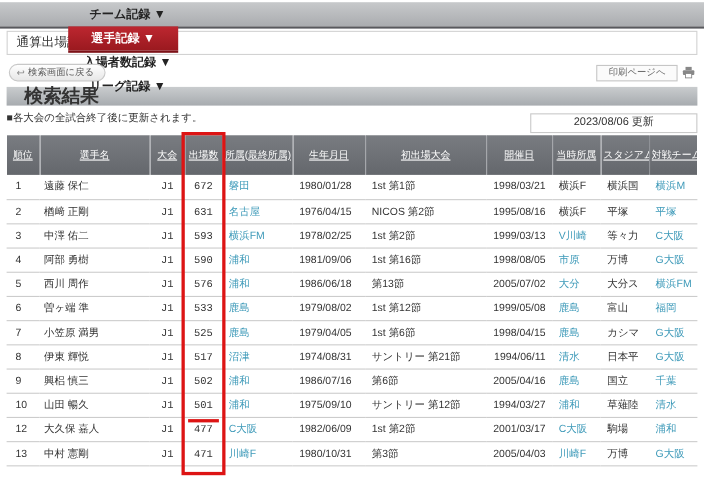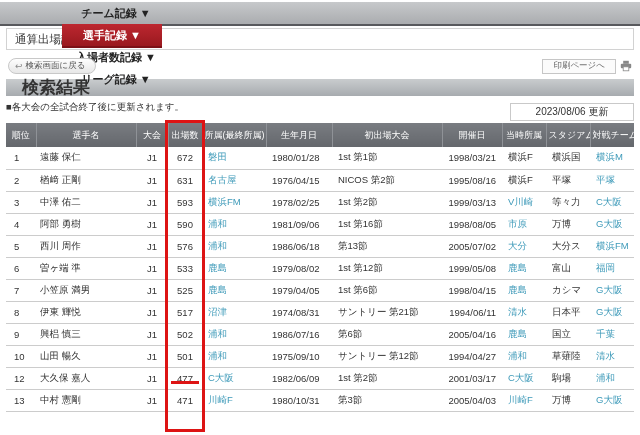--- a/index.html
+++ b/index.html
@@ -41,38 +41,38 @@
   .section-bar { margin:5px 6px 0; height:17px; line-height:17px;
                  background:linear-gradient(#c9ccce,#a7abaf);
                  font-size:17px; font-weight:bold; color:#333;
                  padding-left:16px; }
 
   
   .meta-row { margin:5px 6px 0; display:flex;
               justify-content:space-between; align-items:flex-end; }
   .note { font-size:9.5px; color:#333; margin-bottom:7px; }
   .updated-box { border:1px solid #c9c9c9; background:#fff; font-size:10px;
-                 color:#333; width:124px; height:18px; line-height:16px;
+                 color:#333; width:152px; height:18px; line-height:16px;
                  text-align:center; }
 
   
   .table-wrap { margin:2px 6px 0; position:relative; }
   table { width:628px; border-collapse:collapse; table-layout:fixed;
           font-size:9.5px; }
   thead th { background:linear-gradient(#797c81,#64676c); color:#fff;
-             font-weight:normal; font-size:9px; height:24px;
+             font-weight:normal; font-size:9px; height:36px;
              border-left:1px solid #8f9297; padding:0 2px;
-             white-space:nowrap; overflow:hidden; }
+             white-space:nowrap; overflow:hidden;text-decoration:underline; }
   thead th:first-child { border-left:none; }
   tbody td { height:22px; border-bottom:1px solid #cccccc; color:#333;
              padding:0 4px; white-space:nowrap; overflow:hidden;
              background:#fff; }
   .c-rank { text-align:left; padding-left:8px; }
   .c-name { text-align:left; }
-  .c-comp, .c-count { text-align:center; }
+  .c-comp, .c-count { text-align:center;font-family:Liberation Mono, monospace; }
   .c-club, .c-birth, .c-debut, .c-then, .c-stadium, .c-opp { text-align:left; padding-left:6px; }
   .c-date { text-align:right; padding-right:6px; }
   td.link { color:#3e9ab9; cursor:pointer; }
 
   
   .col-highlight { position:absolute; left:159px; top:-3px; width:40px;
                    height:312px; border:3px solid #dd1414;
                    pointer-events:none; }
   .val-underline { position:absolute; left:165px; top:258px; width:28px;
                    height:3px; background:#dd1414; pointer-events:none; }
@@ -273,21 +273,21 @@
   </tr>
 
   <tr>
     <td class="c-rank">10</td>
     <td class="c-name">山田 暢久</td>
     <td class="c-comp">J1</td>
     <td class="c-count">501</td>
     <td class="c-club link">浦和</td>
     <td class="c-birth">1975/09/10</td>
     <td class="c-debut">サントリー 第12節</td>
-    <td class="c-date">1994/04/27</td>
+    <td class="c-date">1994/03/27</td>
     <td class="c-then link">浦和</td>
     <td class="c-stadium">草薙陸</td>
     <td class="c-opp link">清水</td>
   </tr>
 
 
   <tr>
     <td class="c-rank">12</td>
     <td class="c-name">大久保 嘉人</td>
     <td class="c-comp">J1</td>

